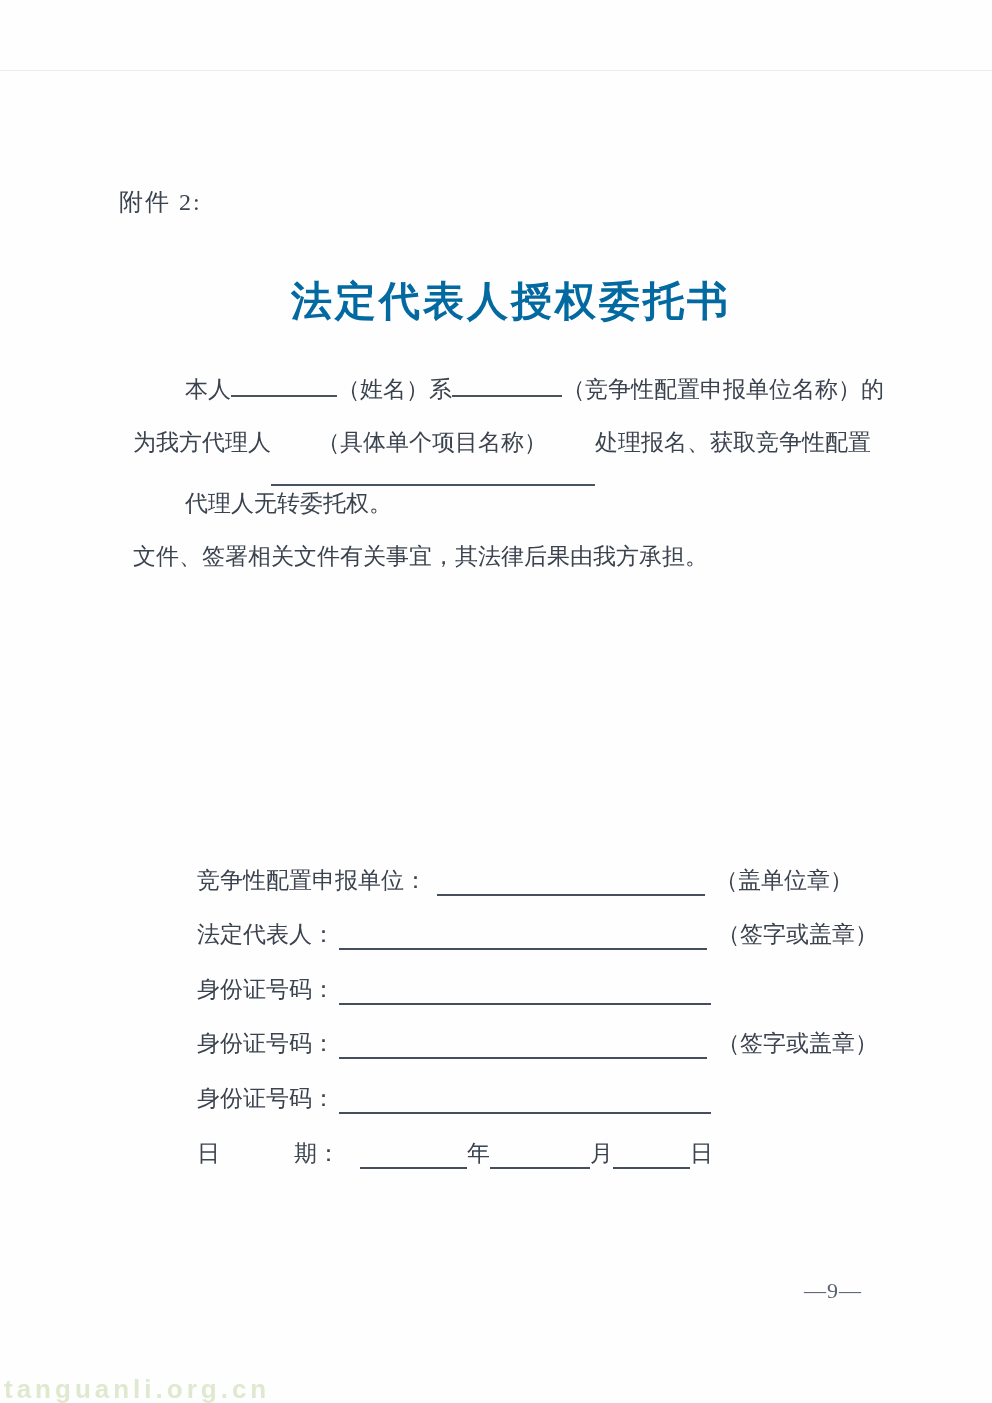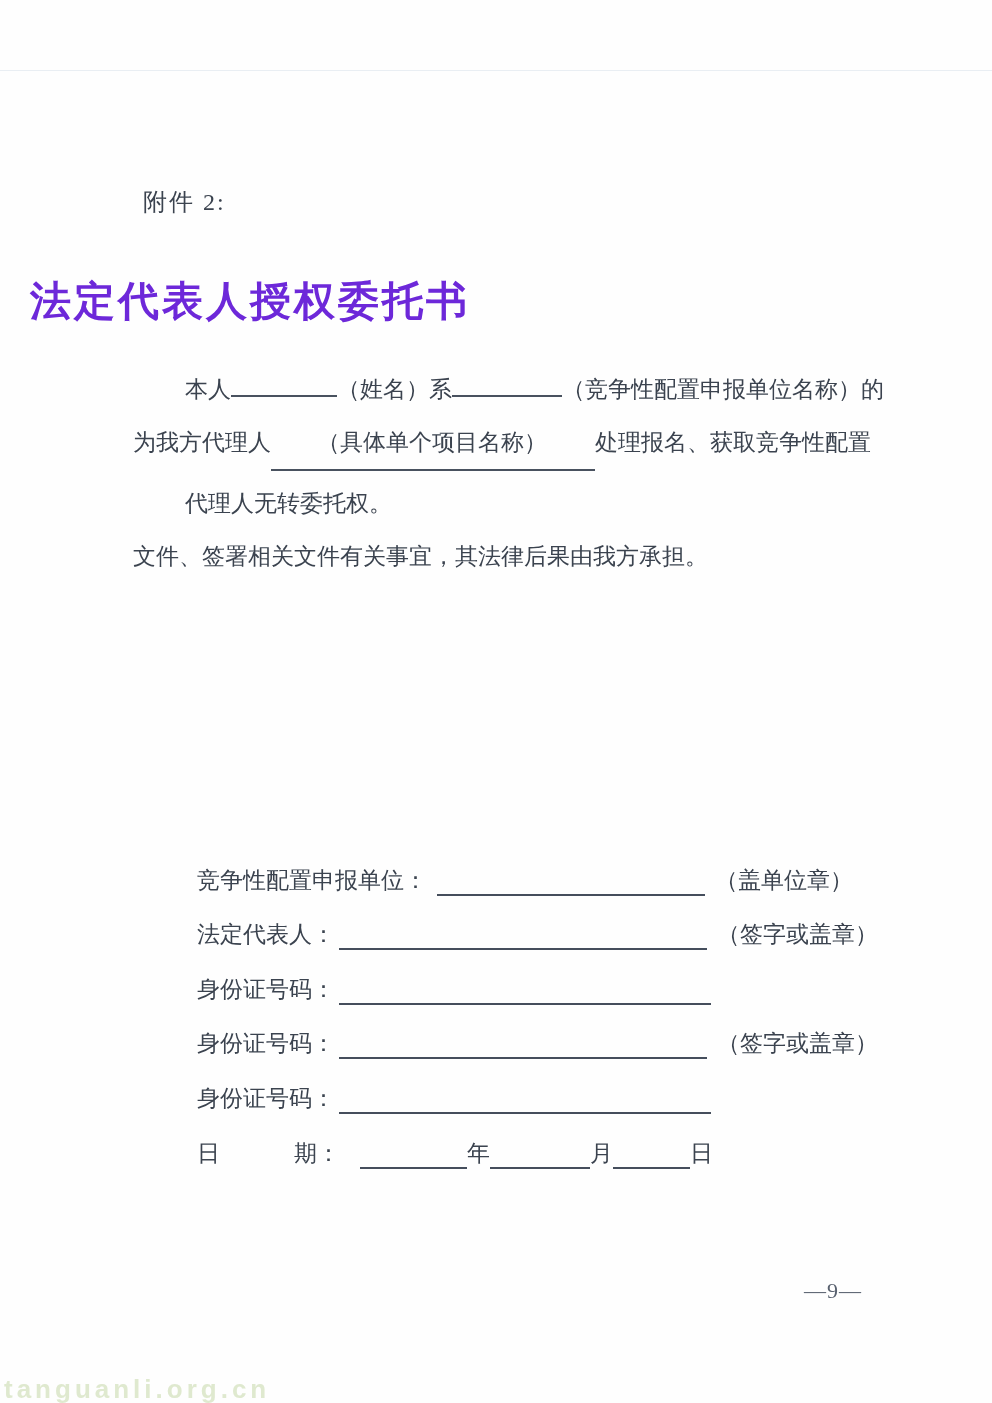--- a/index.html
+++ b/index.html
@@ -9,45 +9,45 @@
     background:#fefefe;
     overflow:hidden;
     font-family:"Liberation Serif","DejaVu Serif",serif;
     color:#3b434f;
   }
   .scan-line {
     position:absolute; left:0; top:70px; width:992px; height:1px;
     background:#e9eef3;
   }
   .attachment-label {
-    position:absolute; left:143px; top:186px;
+    position:absolute; left:119px; top:186px;
     font-size:24px; letter-spacing:2px;
   }
   .doc-title {
     position:absolute; left:30px; top:274px; width:962px;
-    font-size:41px; font-weight:bold;
-    color:#6d28d9; letter-spacing:3px;
+    text-align:center; font-size:41px; font-weight:bold;
+    color:#0369a1; letter-spacing:3px;
   }
   .body-block {
     position:absolute; left:133px; top:363px; width:750px;
     font-size:23px;
   }
   .bline { height:53px; line-height:53px; white-space:nowrap; }
   .indent { display:inline-block; width:52px; }
   .blank {
     display:inline-block; height:1em; vertical-align:baseline;
     border-bottom:2px solid #49525f;
   }
   .blank.w106 { width:106px; }
   .blank.w110 { width:110px; }
   .blank.w118 { width:118px; }
   .ublank {
     display:inline-block;
     border-bottom:2px solid #49525f;
-    padding:0 48px 0 46px;
+    padding:0 48px 15px 46px;
   }
   .note1 { margin-top:8px; }
   .sig-block {
     position:absolute; left:197px; top:841px;
     font-size:23px;
   }
   .srow {
     height:54.6px; display:flex; align-items:flex-end;
     white-space:nowrap;
   }

